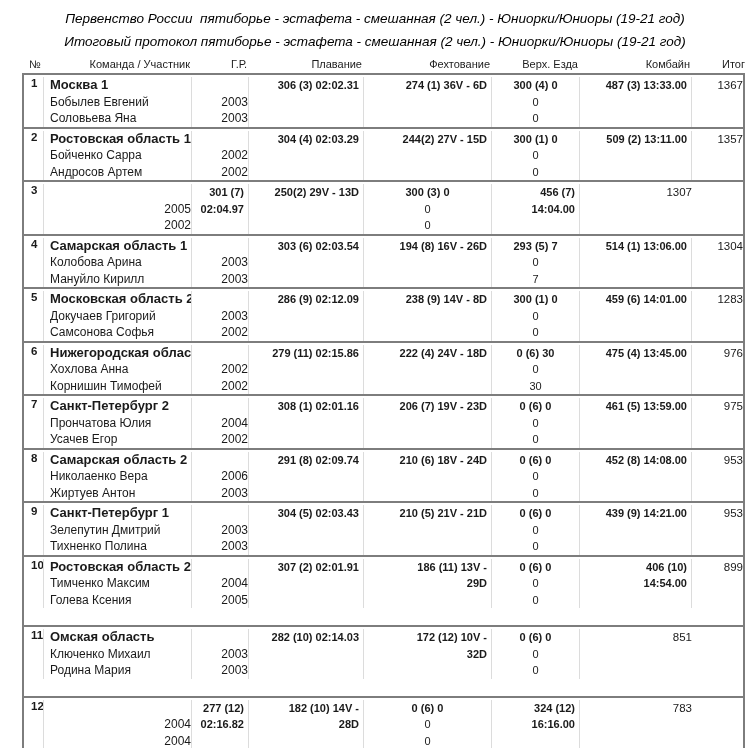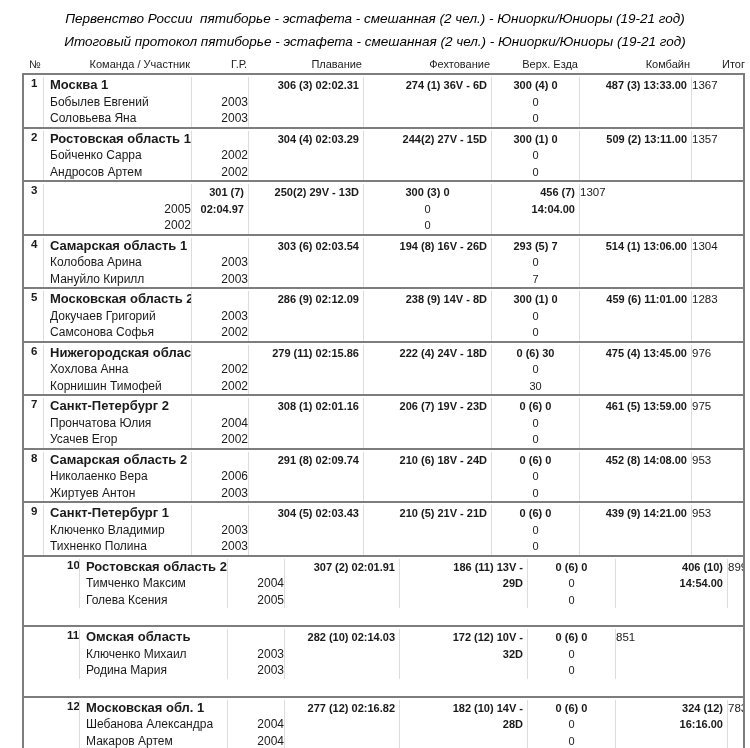--- a/index.html
+++ b/index.html
@@ -44,21 +44,21 @@
   .table-body{
     border:2px solid #7d7d7d;
     border-top:2px solid #7d7d7d;
   }
   .block{
     padding-top:2px;
     min-height:49.5px;
     border-top:2px solid #7d7d7d;
   }
   .block:first-child{border-top:none;}
-  .block.tall{padding-bottom:17px;padding-left:36px;}
+  .block.tall{padding-bottom:17px;}
   .c{
     border-right:1px solid #dcdcdc;
     font-size:11px;
     overflow:hidden;
   }
   .c:last-child{border-right:none;}
   .line{
     height:16.5px;
     line-height:16.5px;
     white-space:nowrap;
@@ -71,21 +71,21 @@
   .rank{padding-left:7px;font-size:11.5px;}
   .years .line{font-size:12px;text-align:right;}
   .score{
     text-align:right;
     white-space:pre-line;
     line-height:16.5px;
     padding:0 4px;
   }
   .riding .line{text-align:center;}
   .total{
-    text-align:left;
+    text-align:right;
     font-size:11.5px;
     font-weight:normal;
     line-height:16.5px;
   }
 </style>
 </head>
 <body>
 
 <div class="titles">
   <div class="title-line">Первенство России  пятиборье - эстафета - смешанная (2 чел.) - Юниорки/Юниоры (19-21 год)</div>
@@ -203,21 +203,21 @@
       <div class="line">2003</div>
       <div class="line">2002</div>
     </div>
     <div class="c score bold">286 (9) 02:12.09</div>
     <div class="c score bold">238 (9) 14V - 8D</div>
     <div class="c riding">
       <div class="line bold">300 (1) 0</div>
       <div class="line">0</div>
       <div class="line">0</div>
     </div>
-    <div class="c score bold">459 (6) 11:01.00</div>
+    <div class="c score bold">459 (6) 14:01.00</div>
     <div class="c total">1283</div>
   </div>
 
   <div class="block grid-cols">
     <div class="c rank bold">6</div>
     <div class="c names">
       <div class="line team bold">Нижегородская область</div>
       <div class="line">Хохлова Анна</div>
       <div class="line">Корнишин Тимофей</div>
     </div>
@@ -280,21 +280,21 @@
       <div class="line">0</div>
     </div>
     <div class="c score bold">452 (8) 14:08.00</div>
     <div class="c total">953</div>
   </div>
 
   <div class="block grid-cols">
     <div class="c rank bold">9</div>
     <div class="c names">
       <div class="line team bold">Санкт-Петербург 1</div>
-      <div class="line">Ключенко Владимир</div>
+      <div class="line">Зелепутин Дмитрий</div>
       <div class="line">Тихненко Полина</div>
     </div>
     <div class="c years">
       <div class="line"></div>
       <div class="line">2003</div>
       <div class="line">2003</div>
     </div>
     <div class="c score bold">304 (5) 02:03.43</div>
     <div class="c score bold">210 (5) 21V - 21D</div>
     <div class="c riding">
@@ -349,25 +349,20 @@
     <div class="c riding">
       <div class="line bold">0 (6) 0</div>
       <div class="line">0</div>
       <div class="line">0</div>
     </div>
     <div class="c total">851</div>
   </div>
 
   <div class="block grid-cols tall">
     <div class="c rank bold">12</div>
-    <div class="c names">
-      <div class="line team bold">Московская обл. 1</div>
-      <div class="line">Шебанова Александра</div>
-      <div class="line">Макаров Артем</div>
-    </div>
     <div class="c years">
       <div class="line"></div>
       <div class="line">2004</div>
       <div class="line">2004</div>
     </div>
     <div class="c score bold">277 (12) 02:16.82</div>
     <div class="c score bold">182 (10) 14V -
 28D</div>
     <div class="c riding">
       <div class="line bold">0 (6) 0</div>

